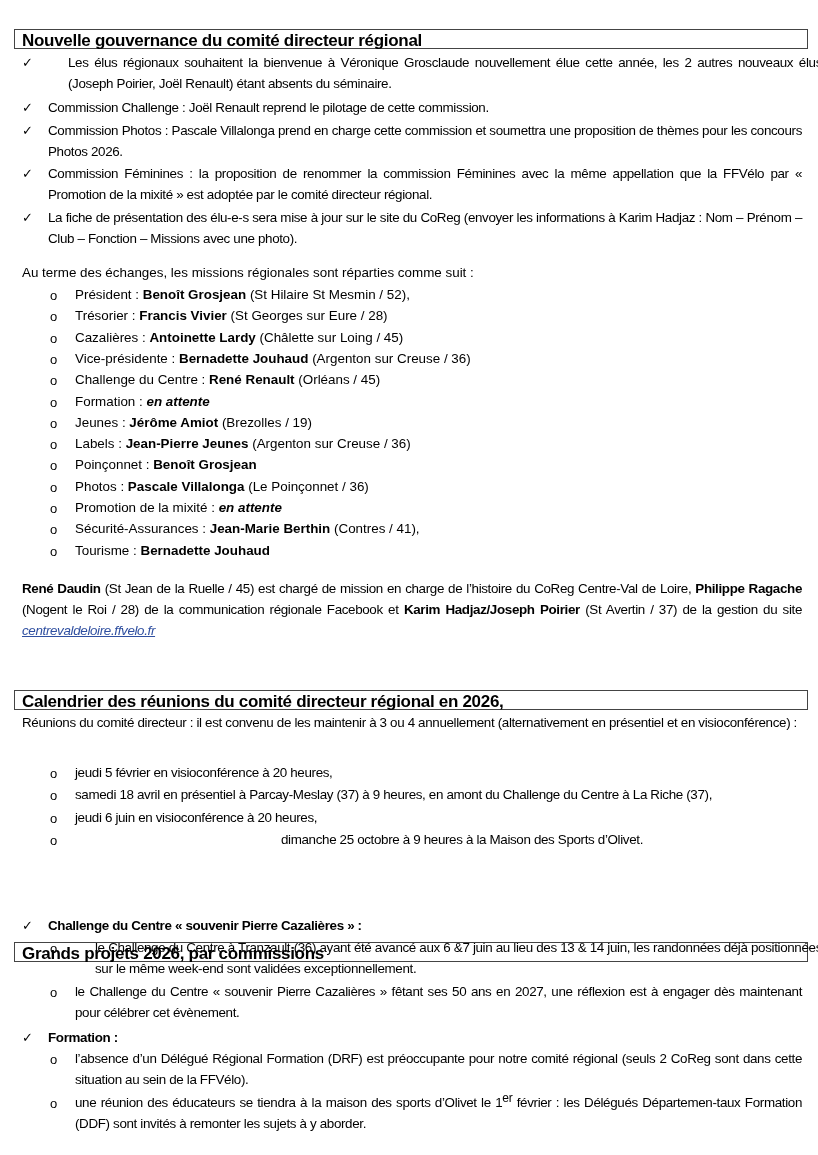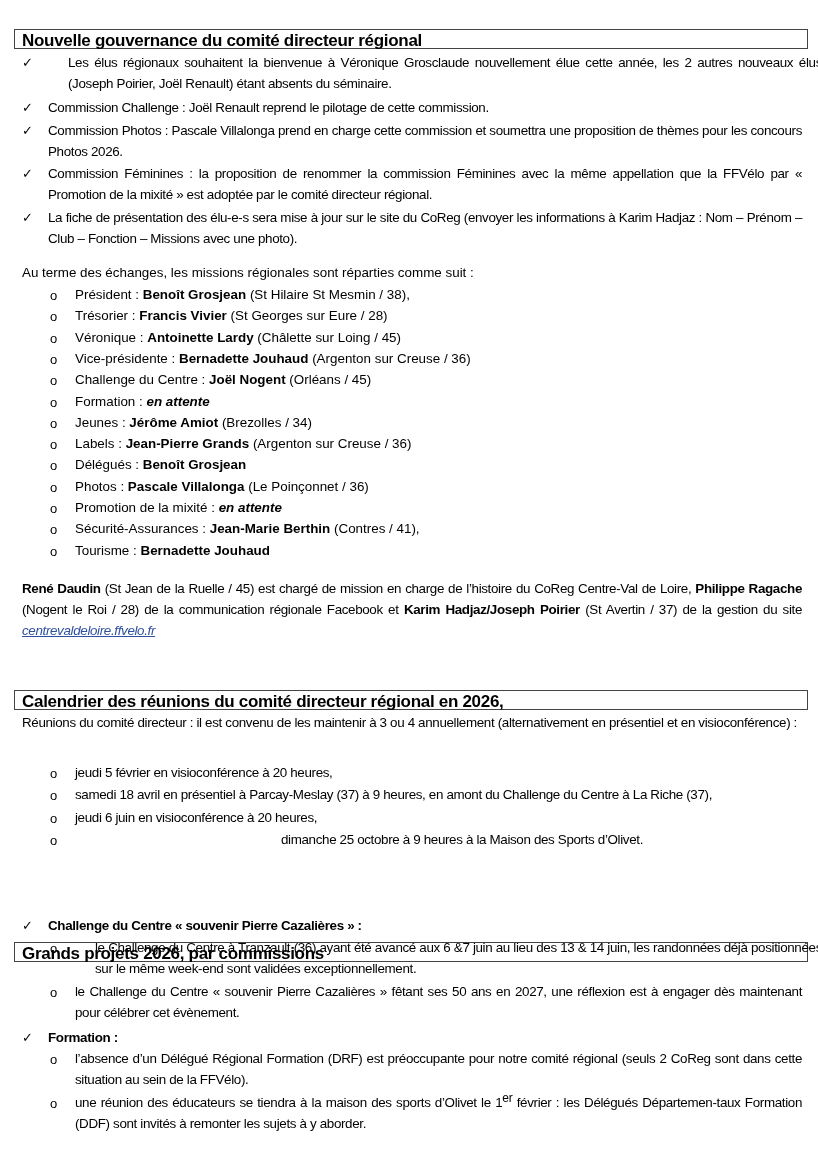--- a/index.html
+++ b/index.html
@@ -38,37 +38,37 @@
   <span class="check" style="left:22px;top:166px;">✓</span>
   <div class="txt just" style="left:48px;top:163px;width:754px;">Commission Féminines : la proposition de renommer la commission Féminines avec la même appellation que la FFVélo par « Promotion de la mixité » est adoptée par le comité directeur régional.</div>
 
   <span class="check" style="left:22px;top:210px;">✓</span>
   <div class="txt just" style="left:48px;top:207px;width:754px;">La fiche de présentation des élu-e-s sera mise à jour sur le site du CoReg (envoyer les informations à Karim Hadjaz : Nom – Prénom – Club – Fonction – Missions avec une photo).</div>
 
   <div class="txt wide" style="left:22px;top:262px;width:780px;">Au terme des échanges, les missions régionales sont réparties comme suit :</div>
 
   <div id="missions">
       <span class="circ" style="left: 50px; top: 288px;">o</span>
-      <div class="txt wide" style="left: 75px; top: 284px; width: 720px;"><span>Président : </span><span class="b">Benoît Grosjean</span><span> (St Hilaire St Mesmin / 38),</span></div>
+      <div class="txt wide" style="left: 75px; top: 284px; width: 720px;"><span>Président : </span><span class="b">Benoît Grosjean</span><span> (St Hilaire St Mesmin / 52),</span></div>
       <span class="circ" style="left: 50px; top: 309.3px;">o</span>
       <div class="txt wide" style="left: 75px; top: 305.3px; width: 720px;"><span>Trésorier : </span><span class="b">Francis Vivier</span><span> (St Georges sur Eure / 28)</span></div>
       <span class="circ" style="left: 50px; top: 330.6px;">o</span>
-      <div class="txt wide" style="left: 75px; top: 326.6px; width: 720px;"><span>Véronique : </span><span class="b">Antoinette Lardy</span><span> (Châlette sur Loing / 45)</span></div>
+      <div class="txt wide" style="left: 75px; top: 326.6px; width: 720px;"><span>Cazalières : </span><span class="b">Antoinette Lardy</span><span> (Châlette sur Loing / 45)</span></div>
       <span class="circ" style="left: 50px; top: 351.9px;">o</span>
       <div class="txt wide" style="left: 75px; top: 347.9px; width: 720px;"><span>Vice-présidente : </span><span class="b">Bernadette Jouhaud</span><span> (Argenton sur Creuse / 36)</span></div>
       <span class="circ" style="left: 50px; top: 373.2px;">o</span>
-      <div class="txt wide" style="left: 75px; top: 369.2px; width: 720px;"><span>Challenge du Centre : </span><span class="b">Joël Nogent</span><span> (Orléans / 45)</span></div>
+      <div class="txt wide" style="left: 75px; top: 369.2px; width: 720px;"><span>Challenge du Centre : </span><span class="b">René Renault</span><span> (Orléans / 45)</span></div>
       <span class="circ" style="left: 50px; top: 394.5px;">o</span>
       <div class="txt wide" style="left: 75px; top: 390.5px; width: 720px;"><span>Formation : </span><span class="i">en attente</span></div>
       <span class="circ" style="left: 50px; top: 415.8px;">o</span>
-      <div class="txt wide" style="left: 75px; top: 411.8px; width: 720px;"><span>Jeunes : </span><span class="b">Jérôme Amiot</span><span> (Brezolles / 34)</span></div>
+      <div class="txt wide" style="left: 75px; top: 411.8px; width: 720px;"><span>Jeunes : </span><span class="b">Jérôme Amiot</span><span> (Brezolles / 19)</span></div>
       <span class="circ" style="left: 50px; top: 437.1px;">o</span>
-      <div class="txt wide" style="left: 75px; top: 433.1px; width: 720px;"><span>Labels : </span><span class="b">Jean-Pierre Grands</span><span> (Argenton sur Creuse / 36)</span></div>
+      <div class="txt wide" style="left: 75px; top: 433.1px; width: 720px;"><span>Labels : </span><span class="b">Jean-Pierre Jeunes</span><span> (Argenton sur Creuse / 36)</span></div>
       <span class="circ" style="left: 50px; top: 458.4px;">o</span>
-      <div class="txt wide" style="left: 75px; top: 454.4px; width: 720px;"><span>Délégués : </span><span class="b">Benoît Grosjean</span></div>
+      <div class="txt wide" style="left: 75px; top: 454.4px; width: 720px;"><span>Poinçonnet : </span><span class="b">Benoît Grosjean</span></div>
       <span class="circ" style="left: 50px; top: 479.7px;">o</span>
       <div class="txt wide" style="left: 75px; top: 475.7px; width: 720px;"><span>Photos : </span><span class="b">Pascale Villalonga</span><span> (Le Poinçonnet / 36)</span></div>
       <span class="circ" style="left: 50px; top: 501px;">o</span>
       <div class="txt wide" style="left: 75px; top: 497px; width: 720px;"><span>Promotion de la mixité : </span><span class="i">en attente</span></div>
       <span class="circ" style="left: 50px; top: 522.3px;">o</span>
       <div class="txt wide" style="left: 75px; top: 518.3px; width: 720px;"><span>Sécurité-Assurances : </span><span class="b">Jean-Marie Berthin</span><span> (Contres / 41),</span></div>
       <span class="circ" style="left: 50px; top: 543.6px;">o</span>
       <div class="txt wide" style="left: 75px; top: 539.6px; width: 720px;"><span>Tourisme : </span><span class="b">Bernadette Jouhaud</span></div>
     </div>
 

